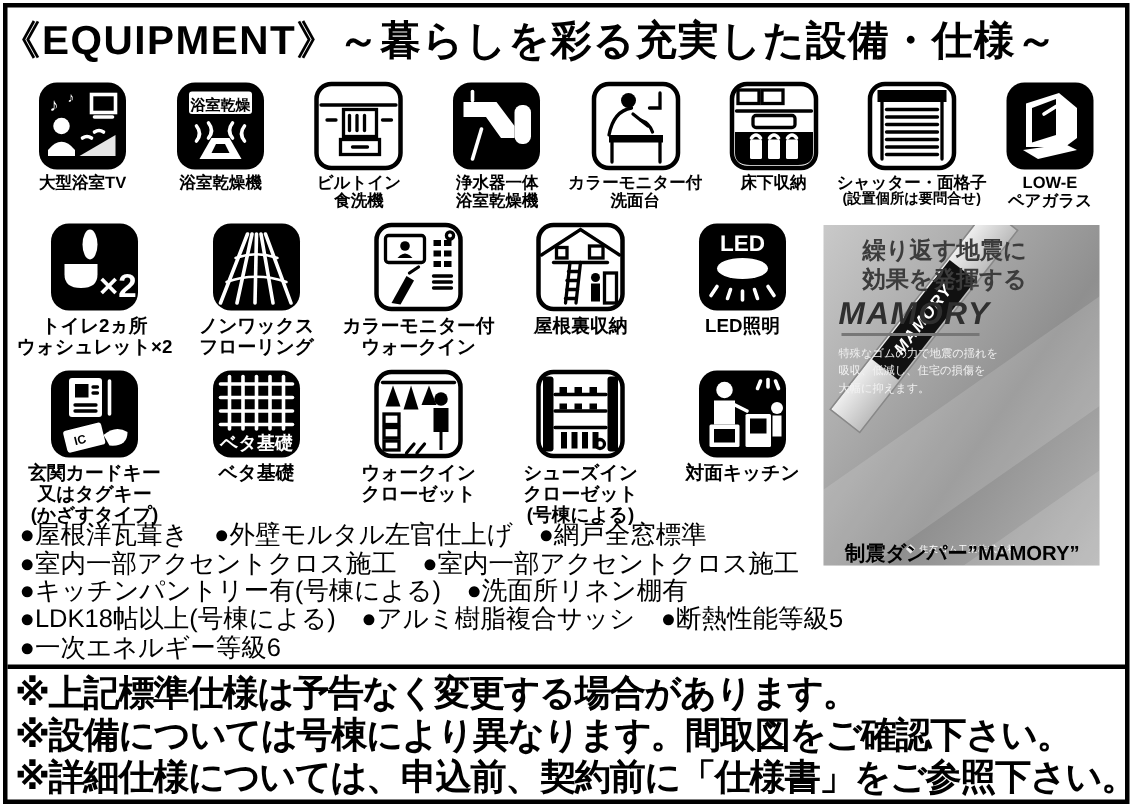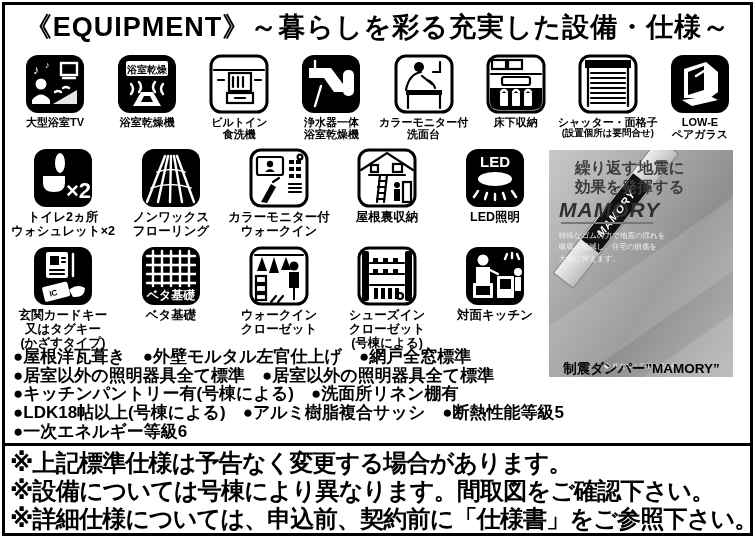--- a/index.html
+++ b/index.html
@@ -2,21 +2,21 @@
 <html><head>
 <meta charset="utf-8">
 <style>
   html,body{margin:0;padding:0;}
   body{
     width:755px;height:538px;position:relative;background:#fff;
     font-family:"Liberation Sans","DejaVu Sans",sans-serif;color:#000;overflow:hidden;
   }
   .frame{position:absolute;left:2px;top:2px;width:751px;height:534px;
     border:3px solid #000;box-sizing:border-box;pointer-events:none;}
-  .title{position:absolute;top:9px;left:0;width:100%;text-align:center;
+  .title{position:absolute;top:9px;left:0;width:100%;text-align:left;
     font-size:27px;font-weight:bold;letter-spacing:1px;white-space:nowrap;}
   .grid8{position:absolute;top:54px;left:9px;width:737px;display:grid;grid-template-columns:repeat(8,1fr);}
   .grid5a{position:absolute;top:148px;left:9px;width:540px;display:grid;grid-template-columns:repeat(5,1fr);}
   .grid5b{position:absolute;top:246px;left:9px;width:540px;display:grid;grid-template-columns:repeat(5,1fr);}
   .cell{display:flex;flex-direction:column;align-items:center;}
   .ic{width:60px;height:60px;flex:0 0 auto;}
   .lbl{margin-top:2px;text-align:center;font-weight:600;font-size:12.5px;line-height:1.12;
     white-space:pre-line;width:130%;}
   .grid8 .lbl{font-size:11px;}
   .lbl.sub{margin-top:0;font-size:9.5px;font-weight:600;}
@@ -36,21 +36,21 @@
     background:linear-gradient(#eee,#bdbdbd);border:1px solid #888;
     transform:rotate(-52deg);transform-origin:left center;display:flex;align-items:center;justify-content:center;}
   .damper .sleeve{width:84px;height:22px;background:#111;color:#fff;display:flex;
     align-items:center;justify-content:center;font-size:11px;font-weight:800;font-style:italic;letter-spacing:1px;}
   .poster .logo{position:absolute;left:0;bottom:6px;width:100%;text-align:center;
     font-size:6px;color:#fff;letter-spacing:.5px;}
   .poster .logo .dia{color:#e8e8e8;font-size:8px;}
   .caption{position:absolute;left:538px;top:360px;width:207px;text-align:center;
     font-size:13.5px;font-weight:600;white-space:nowrap;}
   
-  .bullets{position:absolute;left:13px;top:348px;font-size:17px;font-weight:700;line-height:18.7px;}
+  .bullets{position:absolute;left:13px;top:348px;font-size:17px;font-weight:400;line-height:18.7px;}
   .bullets div{white-space:nowrap;}
   .divider{position:absolute;left:5px;top:443px;width:745px;height:3px;background:#000;}
   .notes{position:absolute;left:10px;top:449px;font-size:24px;font-weight:800;
     line-height:28.2px;letter-spacing:-0.8px;}
   .notes div{white-space:nowrap;}
   
   .blkbg{fill:#000;}
   .ws{stroke:#fff;fill:none;stroke-width:2.4;stroke-linecap:round;}
   .wf{fill:#fff;stroke:none;}
   .whtbg{fill:#fff;stroke:#000;stroke-width:3;}
@@ -422,21 +422,21 @@
   <div class="brand-sub"></div>
   <div class="body">特殊なゴムの力で地震の揺れを
 吸収、低減し、住宅の損傷を
 大幅に抑えます。</div>
   <div class="logo"><span class="dia">◆</span> <span>住友ゴム工業株式会社</span></div>
 </div>
 <div class="caption">制震ダンパー”MAMORY”</div>
 
 <div class="bullets">
   <div>●屋根洋瓦葺き　●外壁モルタル左官仕上げ　●網戸全窓標準</div>
-  <div>●居室以外の照明器具全て標準　●居室以外の照明器具全て標準</div>
+  <div>●室内一部アクセントクロス施工　●室内一部アクセントクロス施工</div>
   <div>●キッチンパントリー有(号棟による)　●洗面所リネン棚有</div>
   <div>●LDK18帖以上(号棟による)　●アルミ樹脂複合サッシ　●断熱性能等級5</div>
   <div>●一次エネルギー等級6</div>
 </div>
 
 <div class="divider"></div>
 
 <div class="notes">
   <div>※上記標準仕様は予告なく変更する場合があります。</div>
   <div>※設備については号棟により異なります。間取図をご確認下さい。</div>

